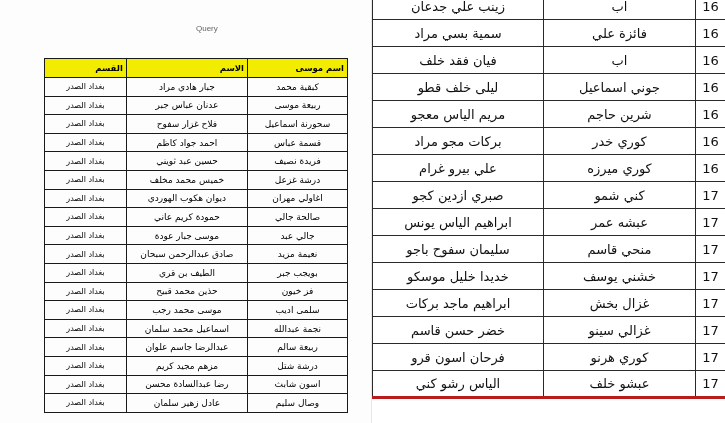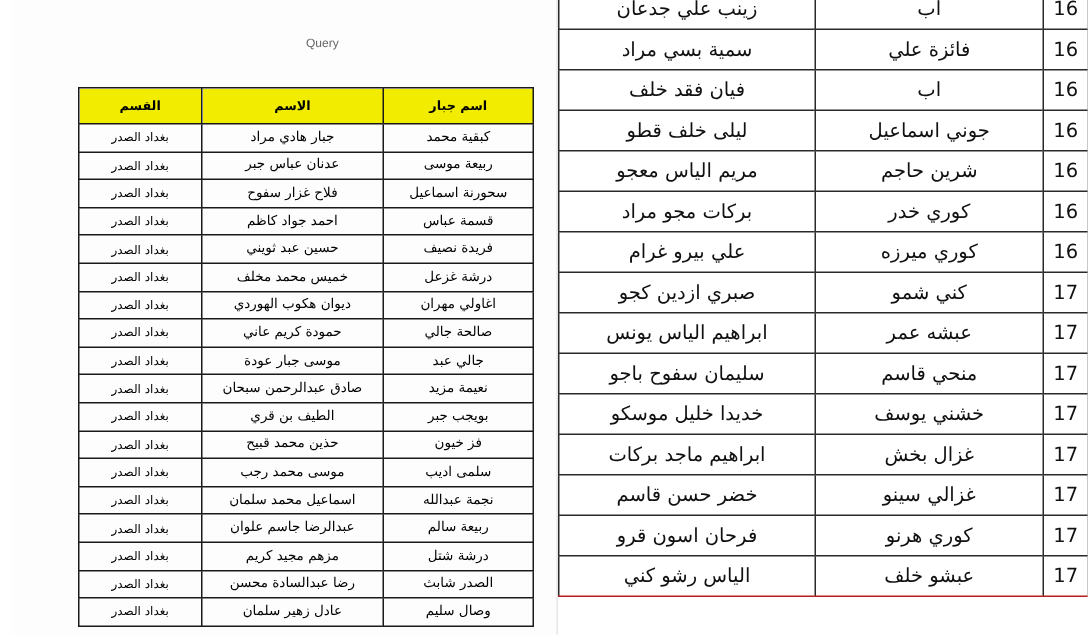--- a/index.html
+++ b/index.html
@@ -15,21 +15,21 @@
   .page {
     position: relative;
     width: 725px;
     height: 423px;
     background: #ffffff;
   }
 
   
   .left-doc {
     position: absolute;
-    left: 8px;
+    left: 0px;
     top: 0px;
     width: 372px;
     height: 423px;
     background: #fdfdfd;
     overflow: hidden;
   }
   .query-label {
     position: absolute;
     left: 196px;
     top: 24px;
@@ -55,21 +55,22 @@
     vertical-align: middle;
     color: #000000;
     white-space: nowrap;
     overflow: hidden;
     font-family: "DejaVu Sans", sans-serif;
   }
   .left-table thead th {
     background: #f2ed00;
     font-size: 8.5px;
     font-weight: bold;
-    height: 24px;
+    height: 19px;
+    text-align: right;
   }
   .col-mother { width: 33%; }
   .col-name   { width: 40%; }
   .col-dept   { width: 27%; }
   .left-table td.dept { font-size: 8px; }
 
   
   .right-doc {
     position: absolute;
     left: 372px;
@@ -96,42 +97,42 @@
     text-align: center;
     vertical-align: middle;
     color: #111111;
     white-space: nowrap;
     overflow: hidden;
     font-family: "DejaVu Sans", sans-serif;
   }
   .rcol-num  { width: 30px; font-size: 12px; }
   .rcol-b    { width: 152px; }
   .rcol-a    { width: 171px; }
-  .right-table tr:last-child td { border-bottom: 1px solid #b91c1c; }
+  .right-table tr:last-child td { border-bottom: 3px solid #b91c1c; }
 
   .shadow-edge {
     position: absolute;
     left: 371px;
     top: 0;
     width: 3px;
     height: 423px;
     background: linear-gradient(to right, rgba(0,0,0,0.10), rgba(0,0,0,0));
   }
 </style>
 </head>
 <body>
 
 <div class="page">
 
   <div class="left-doc">
     <div class="query-label">Query</div>
     <table class="left-table">
       <thead>
         <tr>
-          <th class="col-mother">اسم جبار</th>
+          <th class="col-mother">اسم موسى</th>
           <th class="col-name">الاسم</th>
           <th class="col-dept">القسم</th>
         </tr>
       </thead>
       <tbody id="left-body">
           <tr>
             <td class="col-mother">كبقية محمد</td>
             <td class="col-name">جبار هادي مراد</td>
             <td class="col-dept dept">بغداد الصدر</td>
           </tr>
@@ -204,21 +205,21 @@
             <td class="col-mother">ربيعة سالم</td>
             <td class="col-name">عبدالرضا جاسم علوان</td>
             <td class="col-dept dept">بغداد الصدر</td>
           </tr>
           <tr>
             <td class="col-mother">درشة شتل</td>
             <td class="col-name">مزهم مجيد كريم</td>
             <td class="col-dept dept">بغداد الصدر</td>
           </tr>
           <tr>
-            <td class="col-mother">الصدر شابث</td>
+            <td class="col-mother">اسون شابث</td>
             <td class="col-name">رضا عبدالسادة محسن</td>
             <td class="col-dept dept">بغداد الصدر</td>
           </tr>
           <tr>
             <td class="col-mother">وصال سليم</td>
             <td class="col-name">عادل زهير سلمان</td>
             <td class="col-dept dept">بغداد الصدر</td>
           </tr>
         </tbody>
     </table>

